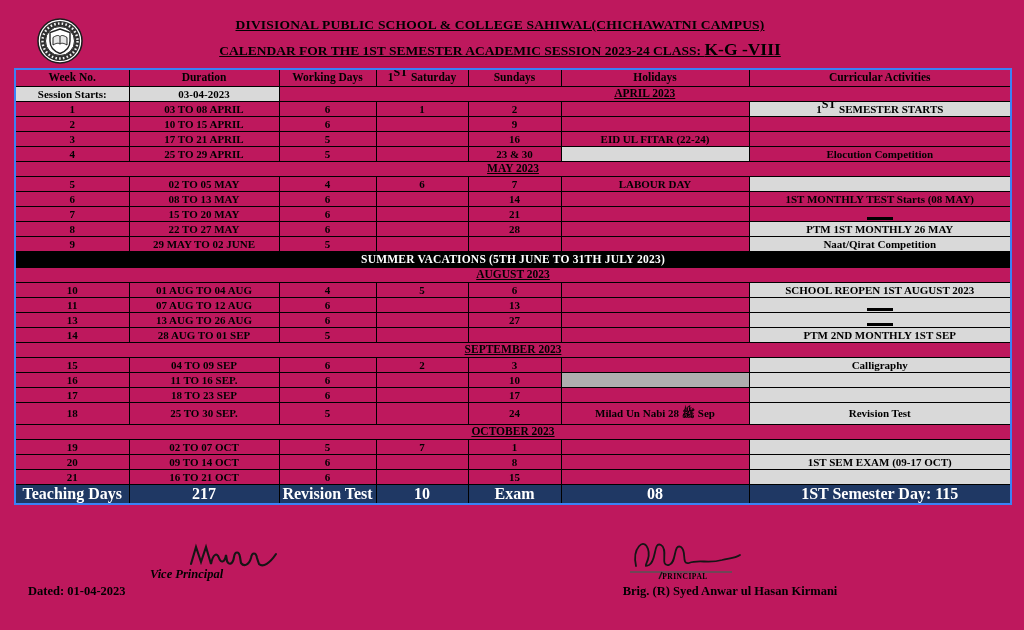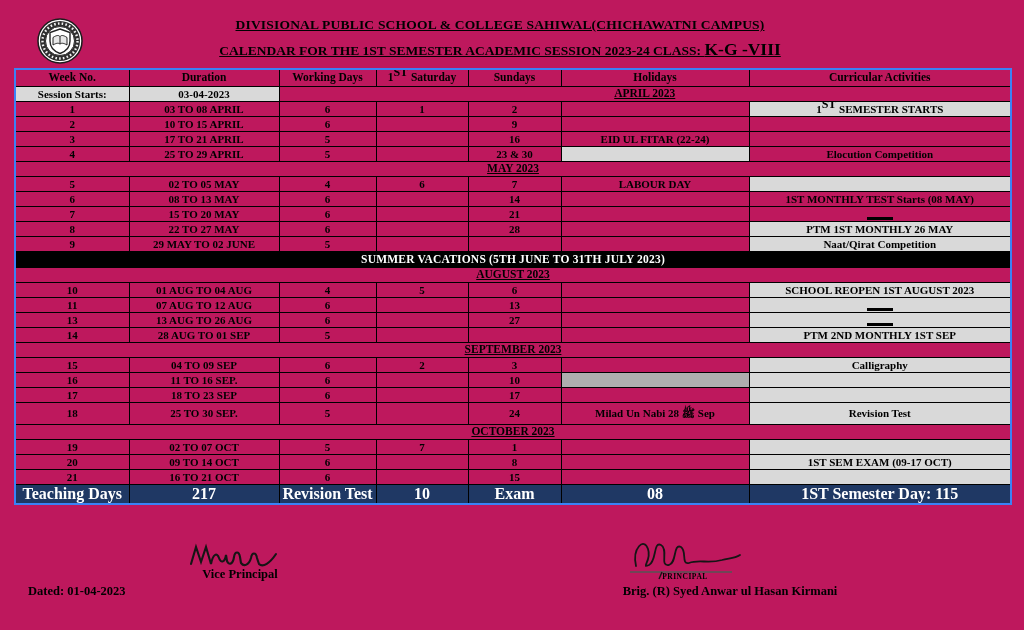--- a/index.html
+++ b/index.html
@@ -24,21 +24,21 @@
   .month-cell{padding-left:95px;}
   .month-cell .u,.session-month .u{text-decoration:underline;font-size:11.5px;}
   .session-month{padding-right:112px;}
   .banner-row td{background:#000;color:#fff;height:15px;font-size:11.5px;letter-spacing:.2px;}
   .cal tfoot td{background:#1f3864;color:#fff;height:16px;font-size:16px;border-color:#000;}
   .dash{position:absolute;bottom:1px;left:50%;transform:translateX(-50%);
         width:26px;height:3px;background:#000;}
   .tall td{height:21px;}
   
   .sig-label{position:absolute;font-weight:bold;font-size:12.5px;}
-  .vp-label{left:150px;top:567px;width:180px;text-align:center;}
+  .vp-label{left:150px;top:567px;width:180px;font-style:italic;}
   .dated{left:28px;top:584px;}
   .principal-tag{left:630px;top:572px;width:110px;text-align:center;font-size:7.5px;letter-spacing:.5px;}
   .principal-name{left:560px;top:584px;width:340px;text-align:center;}
   .vp-sig{position:absolute;left:188px;top:540px;}
   .pr-sig{position:absolute;left:628px;top:534px;}
 </style>
 </head>
 <body>
 
 <div class="page">

